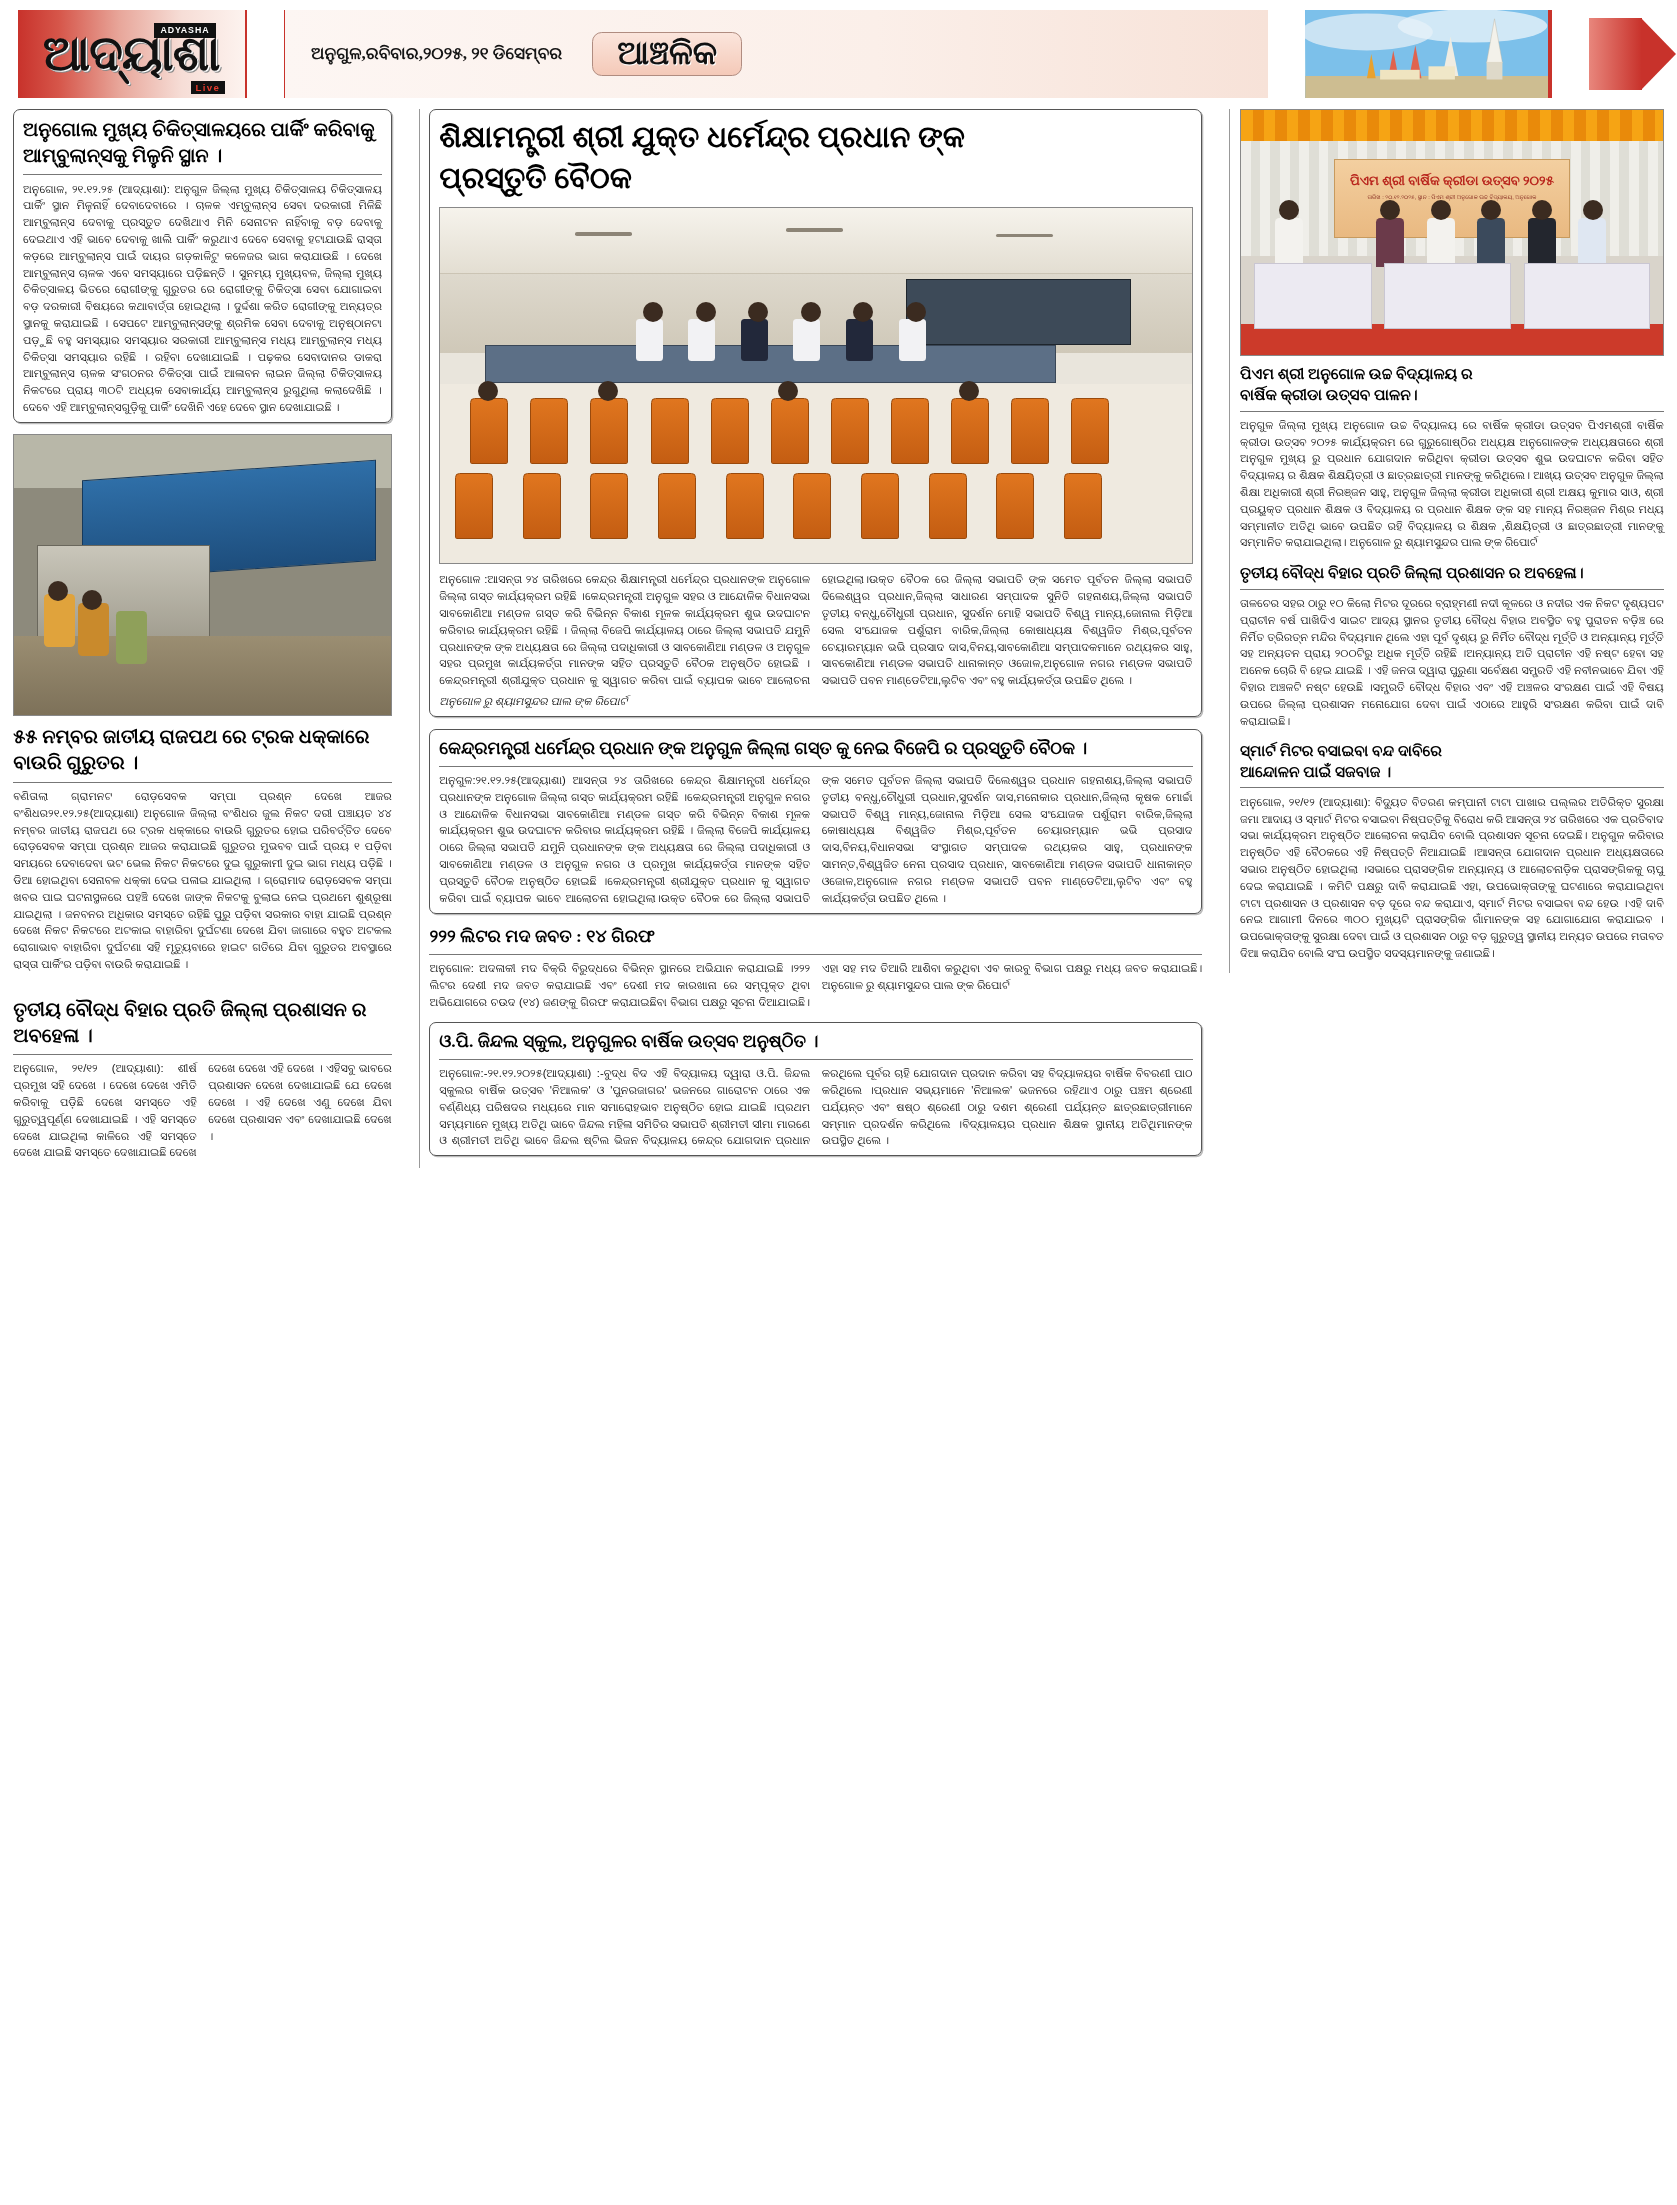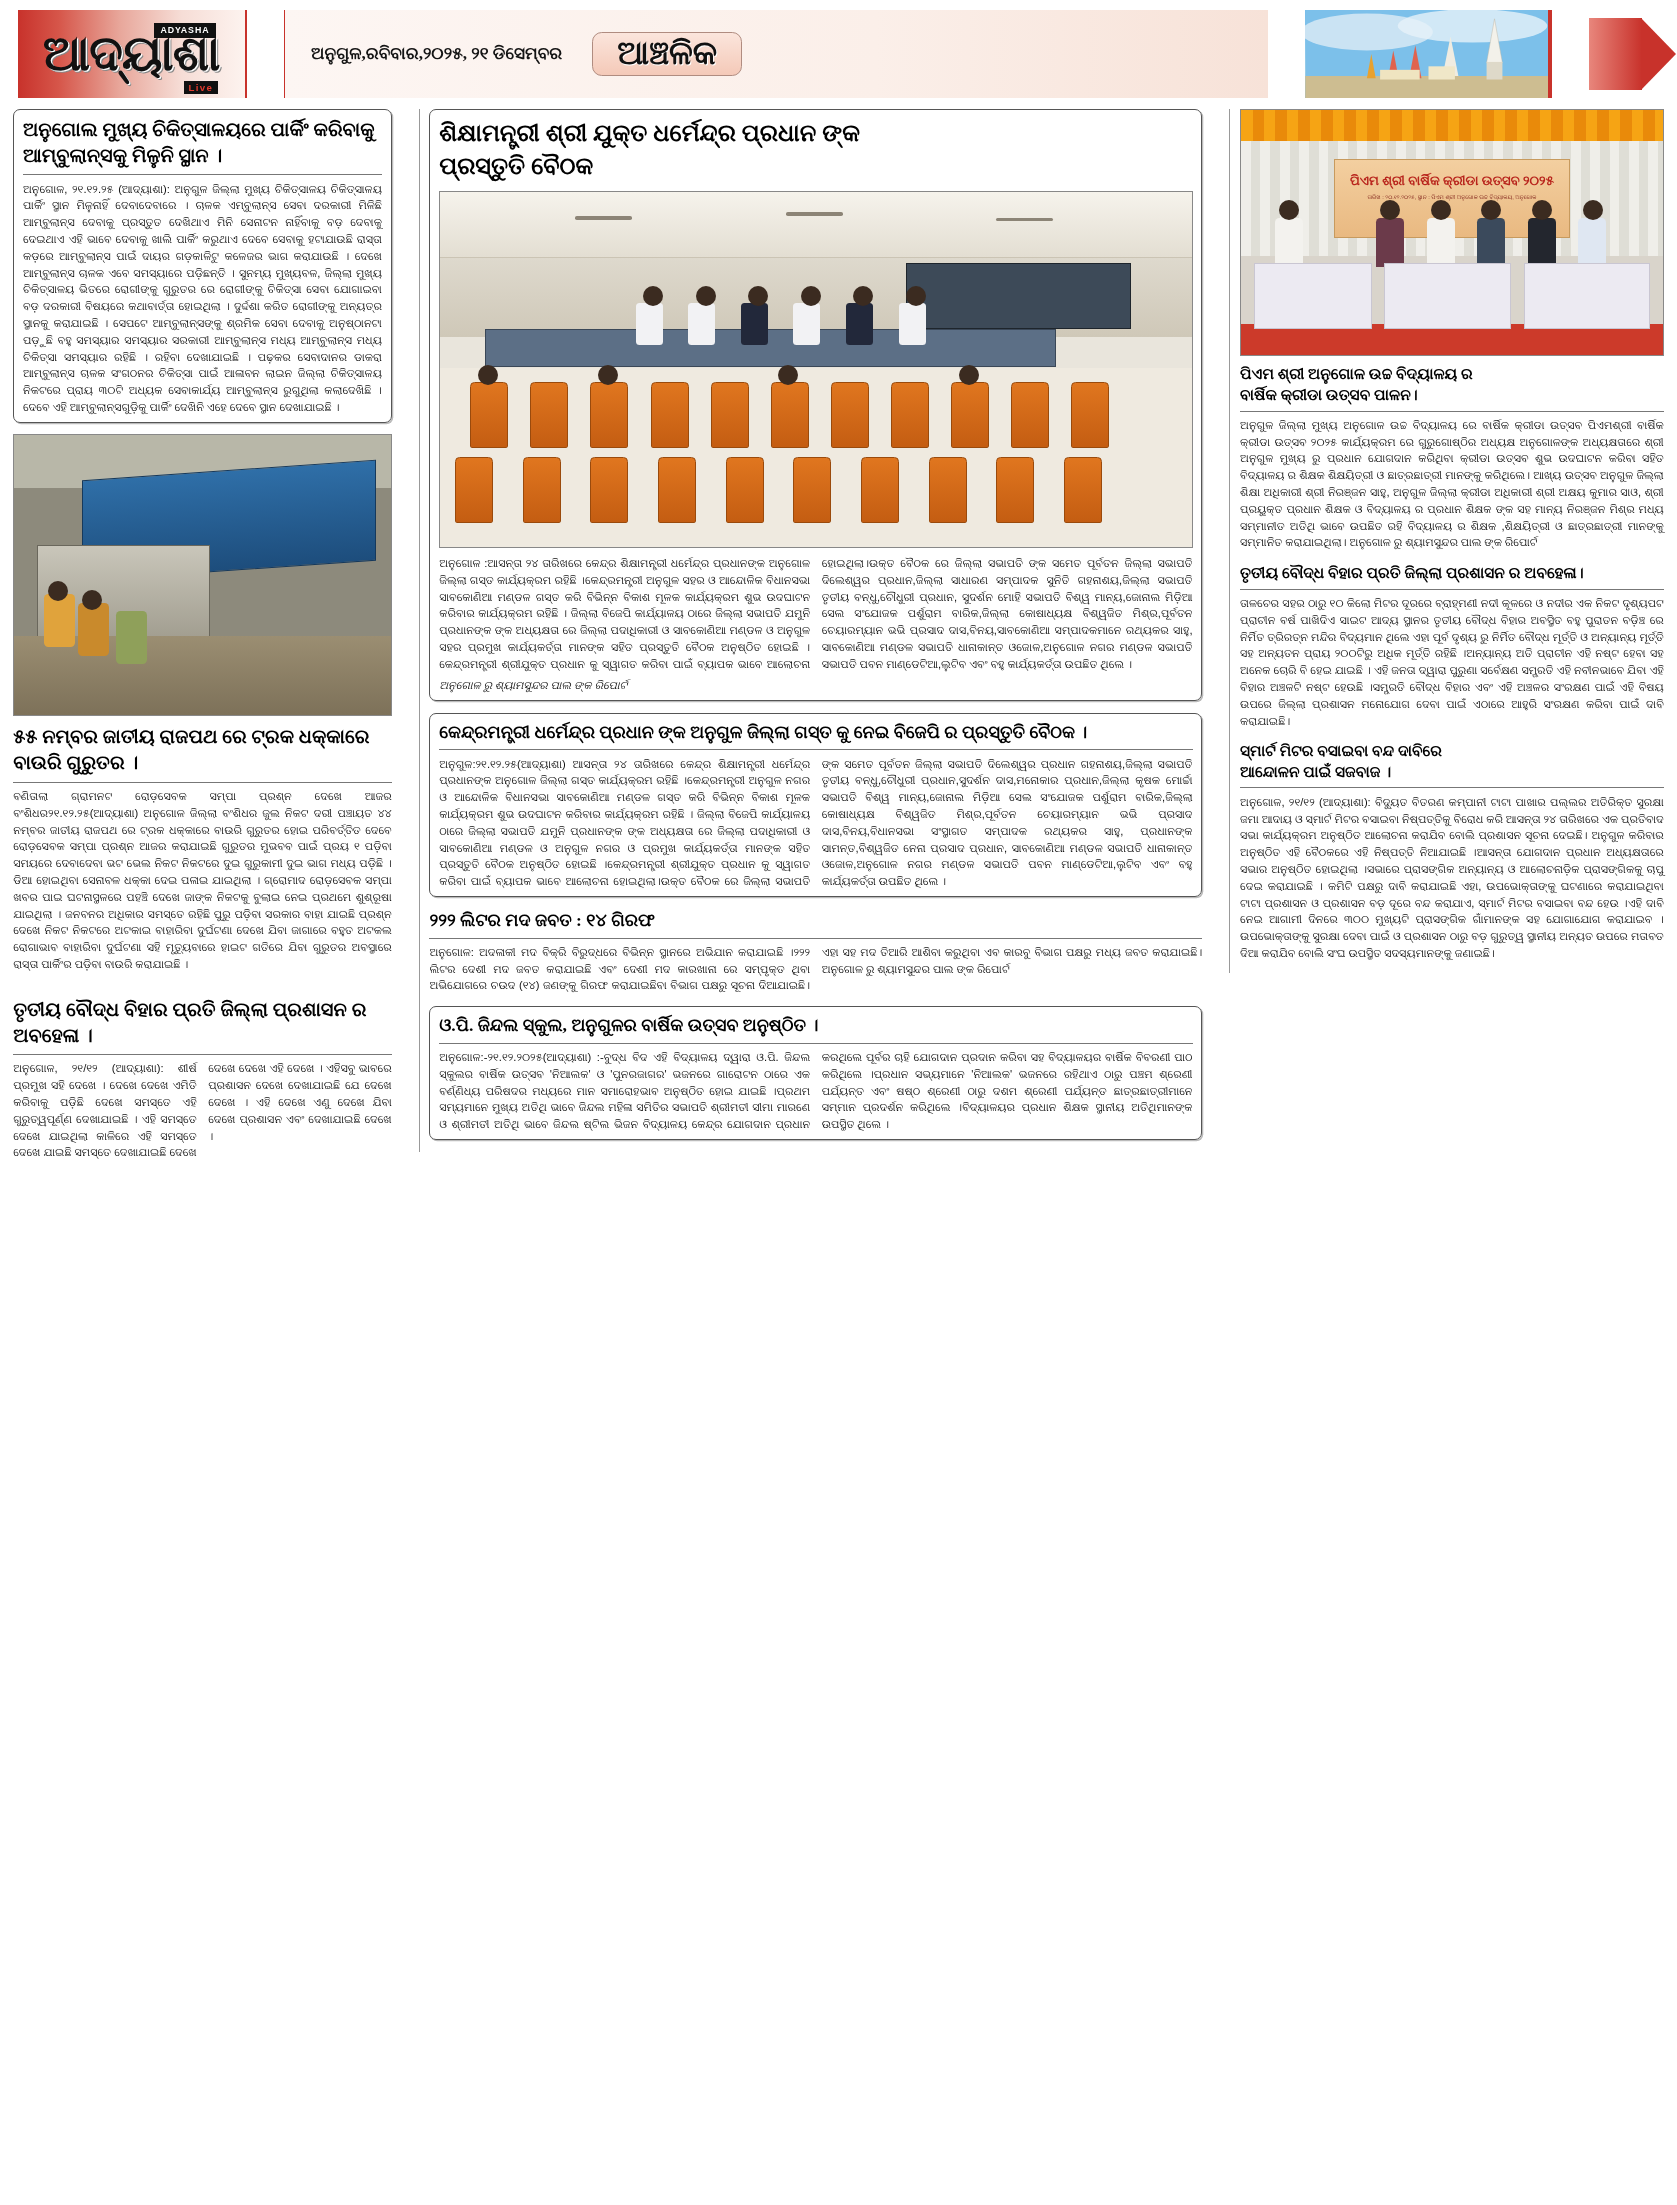--- a/index.html
+++ b/index.html
@@ -48,21 +48,21 @@
     top: 13.2px; right: 29px;
     background: #111;
     color: #fff;
     font-size: 8.8px;
     font-weight: bold;
     letter-spacing: 0.9px;
     padding: 2.6px 6.2px;
   }
   .logo-live {
     position: absolute;
-    bottom: 3.5px; right: 27px;
+    bottom: 3.5px; right: 20px;
     background: #111;
     color: #e23b2e;
     font-size: 9.7px;
     font-weight: bold;
     letter-spacing: 1.3px;
     padding: 0.9px 4.4px;
   }
   .masthead-mid {
     flex: 1;
     position: relative;
@@ -142,21 +142,21 @@
     border-radius: 7px;
     padding: 7px 8.8px 6.2px 8.8px;
     box-shadow: 1.3px 1.3px 0 #bbb;
   }
   .hl {
     font-family: "Liberation Serif", "DejaVu Serif", serif;
     font-weight: bold;
     color: #000;
     line-height: 1.34;
   }
-  .hl-xl   { font-size: 24px; line-height: 1.36; }
+  .hl-xl   { font-size: 30px; line-height: 1.36; }
   .hl-lg   { font-size: 19.4px; }
   .hl-md   { font-size: 17.6px; }
   .hl-sm   { font-size: 15.4px; }
 
   .rule-under {
     border-top: 0.9px solid #777;
     margin: 5.3px 0 5.3px 0;
   }
 
   .body-text {

